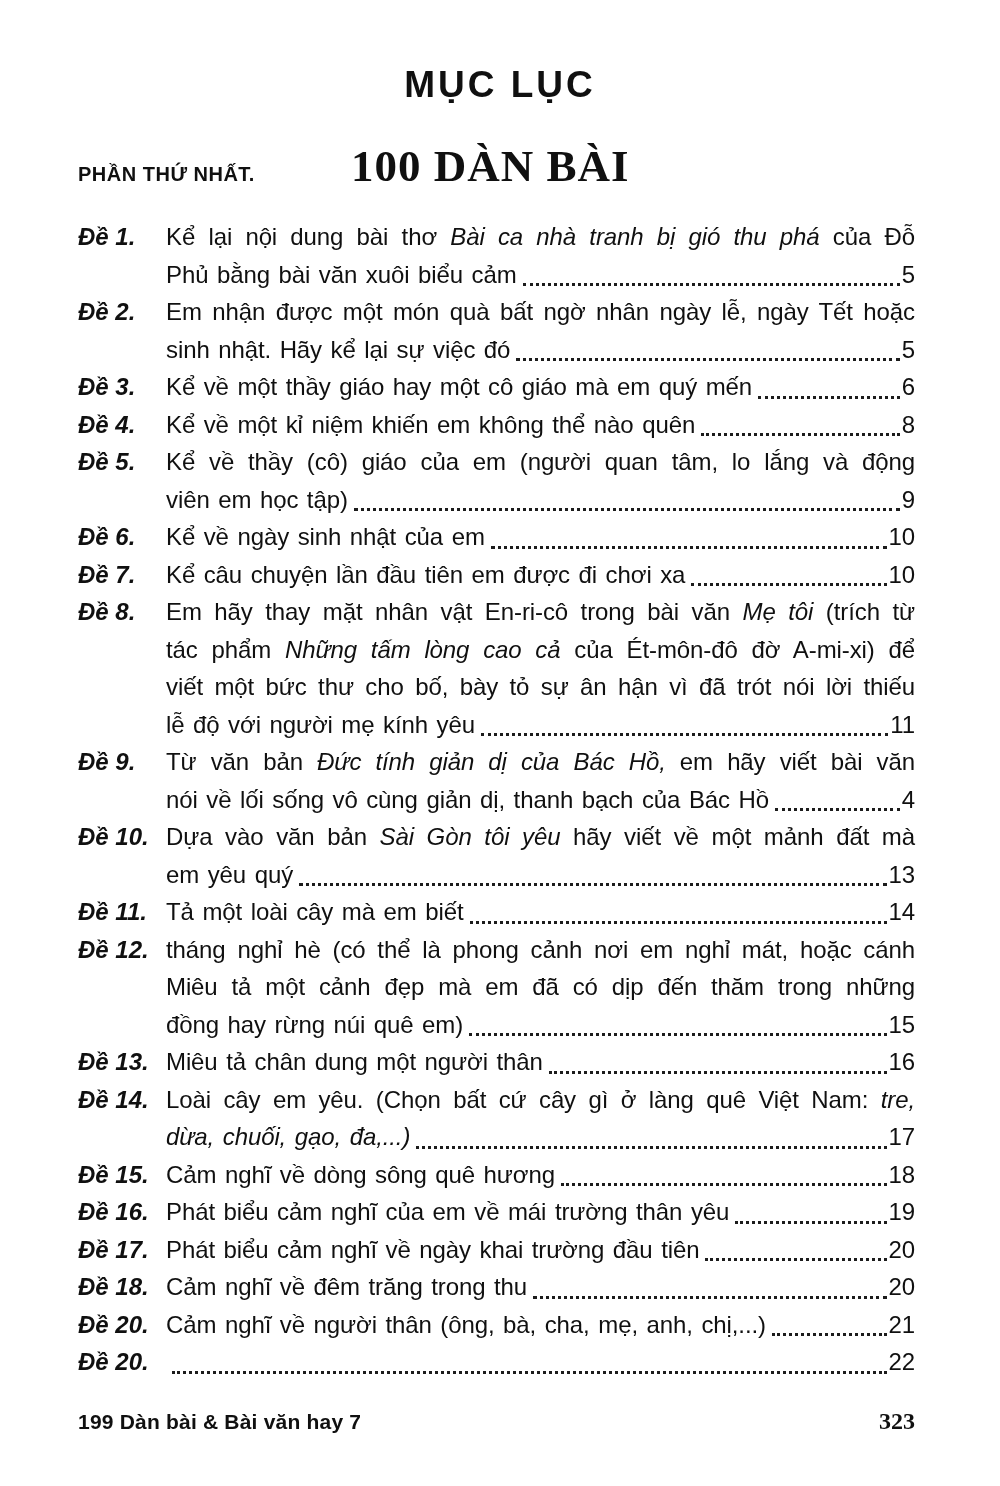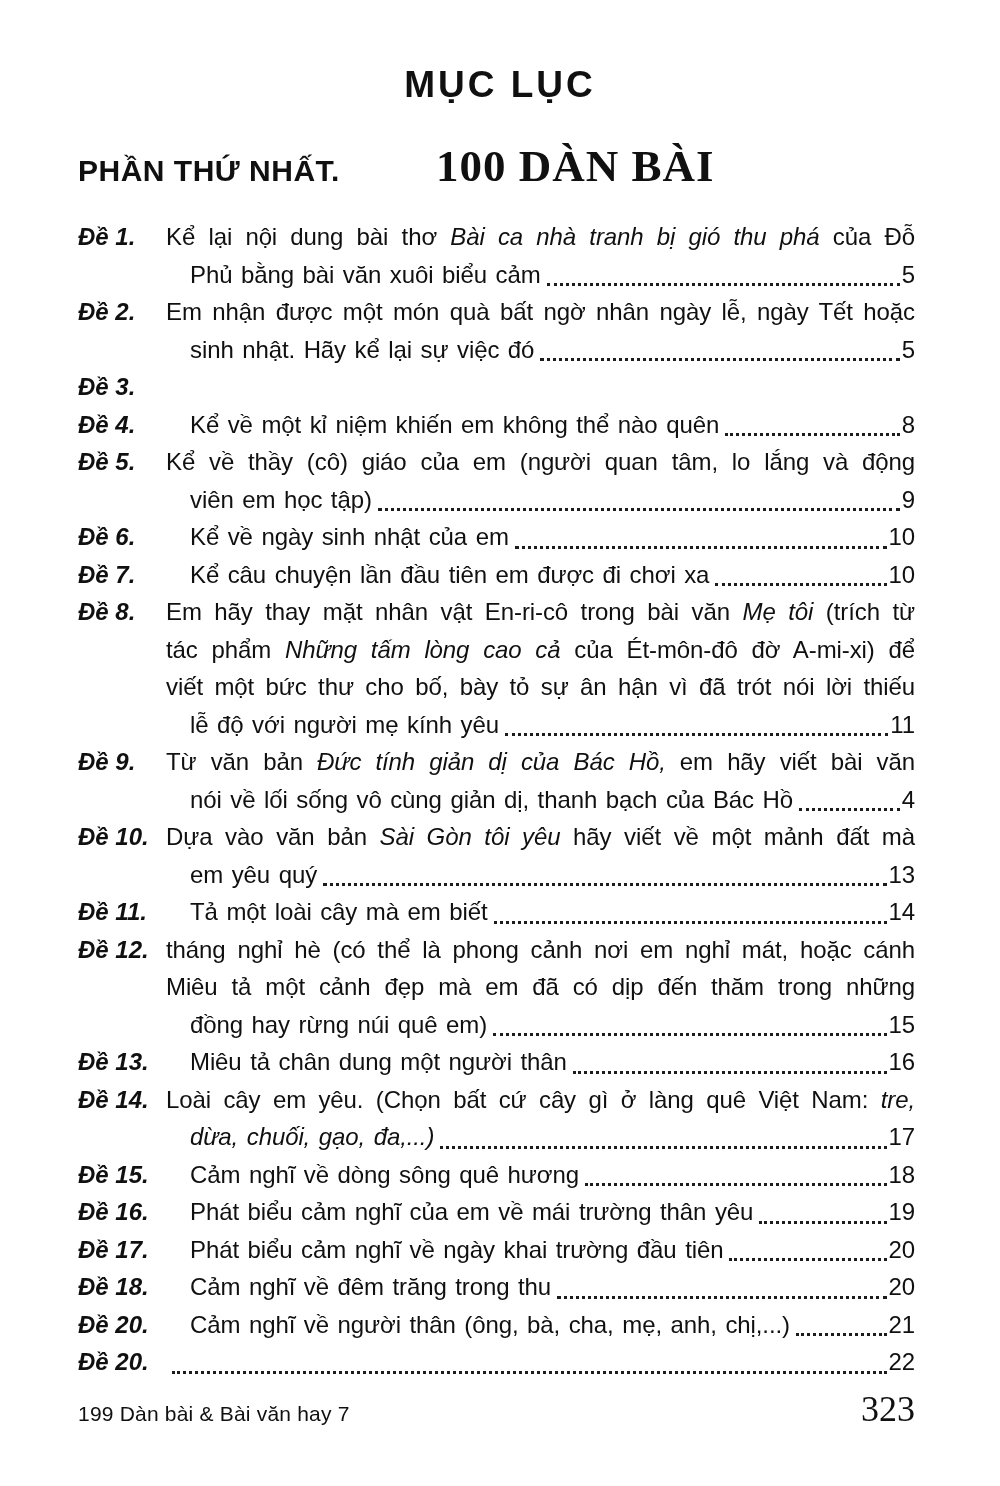--- a/index.html
+++ b/index.html
@@ -22,21 +22,21 @@
     font-size: 37px;
     font-weight: bold;
     letter-spacing: 3px;
   }
   .section-row {
     display: flex;
     align-items: baseline;
     margin: 34px 85px 0 78px;
   }
   .section-label {
-    font-size: 30px;
+    font-size: 20px;
     font-weight: bold;
     letter-spacing: 0.5px;
     white-space: nowrap;
   }
   .section-title {
     font-family: "Liberation Serif", serif;
     font-size: 45px;
     font-weight: bold;
     letter-spacing: 1px;
     margin-left: 96px;
@@ -69,21 +69,20 @@
   .toc-line.fill {
     text-align: justify;
     text-align-last: justify;
   }
   .toc-line.last {
     display: flex;
     align-items: baseline;
   }
   .toc-line.last .toc-text {
     white-space: nowrap;
-    margin-left: 24px;
   }
   .it { font-style: italic; }
   .leader {
     flex: 1 1 auto;
     height: 0;
     border-bottom: 3px dotted #1c1c1c;
     align-self: flex-end;
     margin: 0 2px 7px 6px;
     min-width: 20px;
   }
@@ -92,28 +91,30 @@
     text-align: right;
   }
   .footer {
     position: absolute;
     left: 78px;
     right: 85px;
     top: 1388px;
     display: flex;
     justify-content: space-between;
     align-items: baseline;
+    font-weight: bold;
   }
   .footer-left {
     font-size: 21px;
     letter-spacing: 0.2px;
   }
   .footer-page {
     font-family: "Liberation Serif", serif;
-    font-size: 36px;
+    font-size: 24px;
+    margin-top: 20px;
   }
 </style>
 </head>
 <body>
 
 <div class="page">
   <div class="doc-title">MỤC LỤC</div>
 
   <div class="section-row">
     <span class="section-label">PHẦN THỨ NHẤT.</span>
@@ -138,20 +139,27 @@
           <div class="toc-line fill"><span>Em nhận được một món quà bất ngờ nhân ngày lễ, ngày Tết hoặc</span></div>
           <div class="toc-line last">
             <span class="toc-text"><span>sinh nhật. Hãy kể lại sự việc đó</span></span>
             <span class="leader"></span>
             <span class="page-num">5</span>
           </div>
         </div>
       </div>
       <div class="toc-item">
         <span class="toc-label">Đề 3.</span>
+        <div class="toc-body">
+          <div class="toc-line last">
+            <span class="toc-text"><span>Kể về một thầy giáo hay một cô giáo mà em quý mến </span></span>
+            <span class="leader"></span>
+            <span class="page-num">6</span>
+          </div>
+        </div>
       </div>
       <div class="toc-item">
         <span class="toc-label">Đề 4.</span>
         <div class="toc-body">
           <div class="toc-line last">
             <span class="toc-text"><span>Kể về một kỉ niệm khiến em không thể nào quên</span></span>
             <span class="leader"></span>
             <span class="page-num">8</span>
           </div>
         </div>

